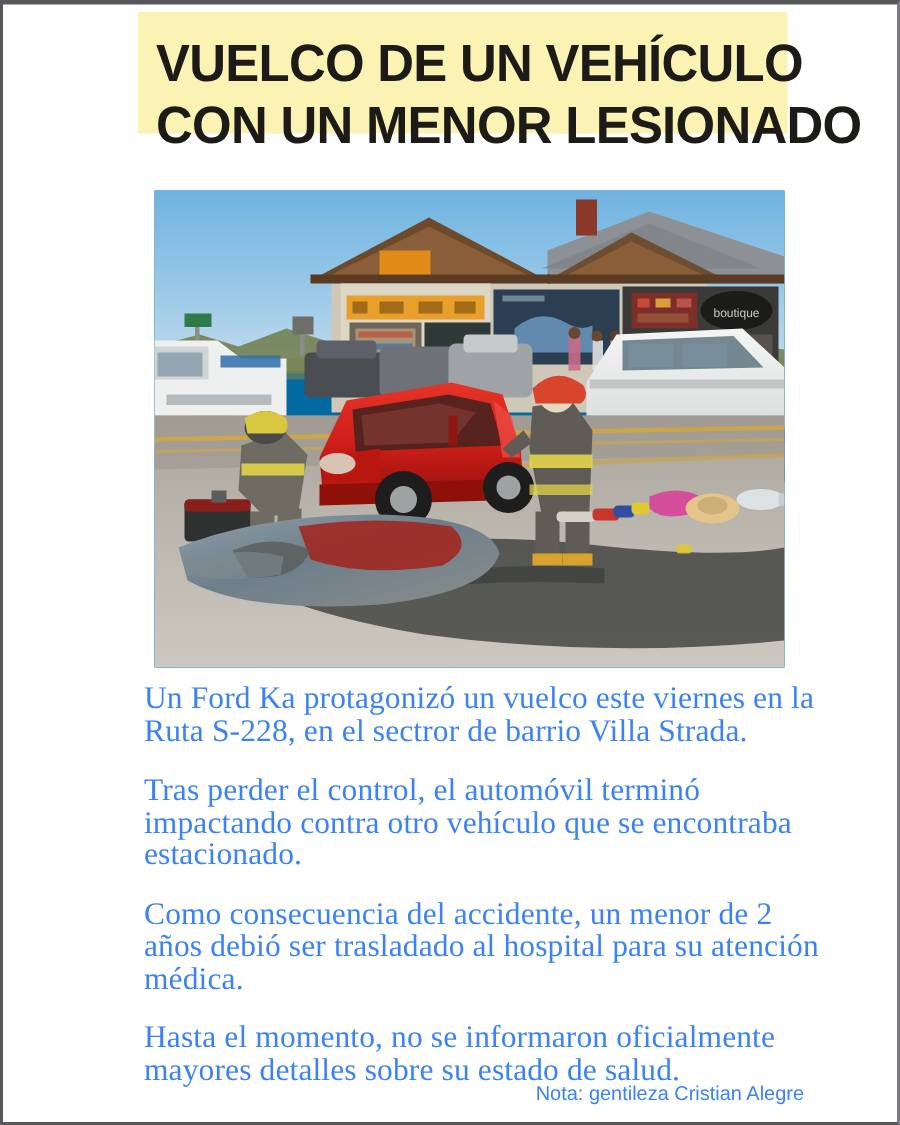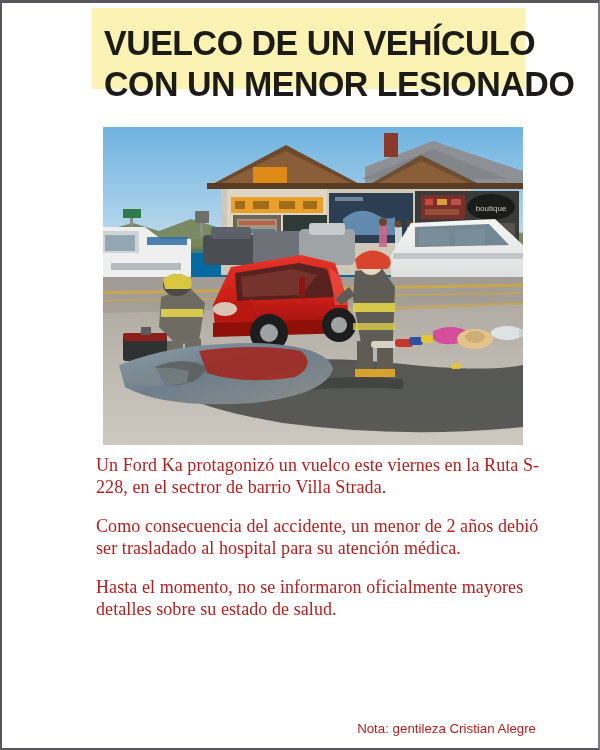--- a/index.html
+++ b/index.html
@@ -64,37 +64,37 @@
 
   
   .article-body {
     position: absolute;
     left: 94px;
     top: 452px;
     width: 450px;
   }
   .para {
     font-family: "Liberation Serif", "DejaVu Serif", serif;
-    font-size: 18px;
+    font-size: 21px;
     line-height: 21.5px;
-    color: #b91c1c;
+    color: #3b82f6;
     margin: 0 0 18px 0;
     letter-spacing: 0.08px;
   }
   .para:last-of-type { margin-bottom: 8px; }
 
   .credit {
     position: absolute;
     left: 94px;
     top: 718px;
     width: 440px;
     text-align: right;
     font-family: "Liberation Sans", "DejaVu Sans", sans-serif;
     font-size: 13.3px;
-    color: #b91c1c;
+    color: #3b82f6;
   }
 </style>
 </head>
 <body>
 
 <div class="page">
 
   <div class="headline-banner">
     <div class="headline-line">VUELCO DE UN VEHÍCULO</div>
     <div class="headline-line">CON UN MENOR LESIONADO</div>
@@ -278,19 +278,20 @@
       <ellipse cx="372" cy="212" rx="18" ry="10" fill="#e3c48a"></ellipse>
       <ellipse cx="372" cy="210" rx="10" ry="6" fill="#cdae75"></ellipse>
       <ellipse cx="404" cy="206" rx="16" ry="7" fill="#dfe6e8" opacity="0.92"></ellipse>
       <rect x="416" y="202" width="6" height="8" rx="2" fill="#c9cfd1"></rect>
       <rect x="348" y="236" width="10" height="6" rx="2" fill="#e0c832" opacity="0.9"></rect>
     </svg>
   </div>
 
   <div class="article-body">
     <p class="para">Un Ford Ka protagonizó un vuelco este viernes en la Ruta S-228, en el sectror de barrio Villa Strada.</p>
+    <p class="para">Tras perder el control, el automóvil terminó impactando contra otro vehículo que se encontraba estacionado.</p>
     <p class="para">Como consecuencia del accidente, un menor de 2 años debió ser trasladado al hospital para su atención médica.</p>
     <p class="para">Hasta el momento, no se informaron oficialmente mayores detalles sobre su estado de salud.</p>
   </div>
 
   <div class="credit">Nota: gentileza Cristian Alegre</div>
 
 </div>
 
 </body></html>

